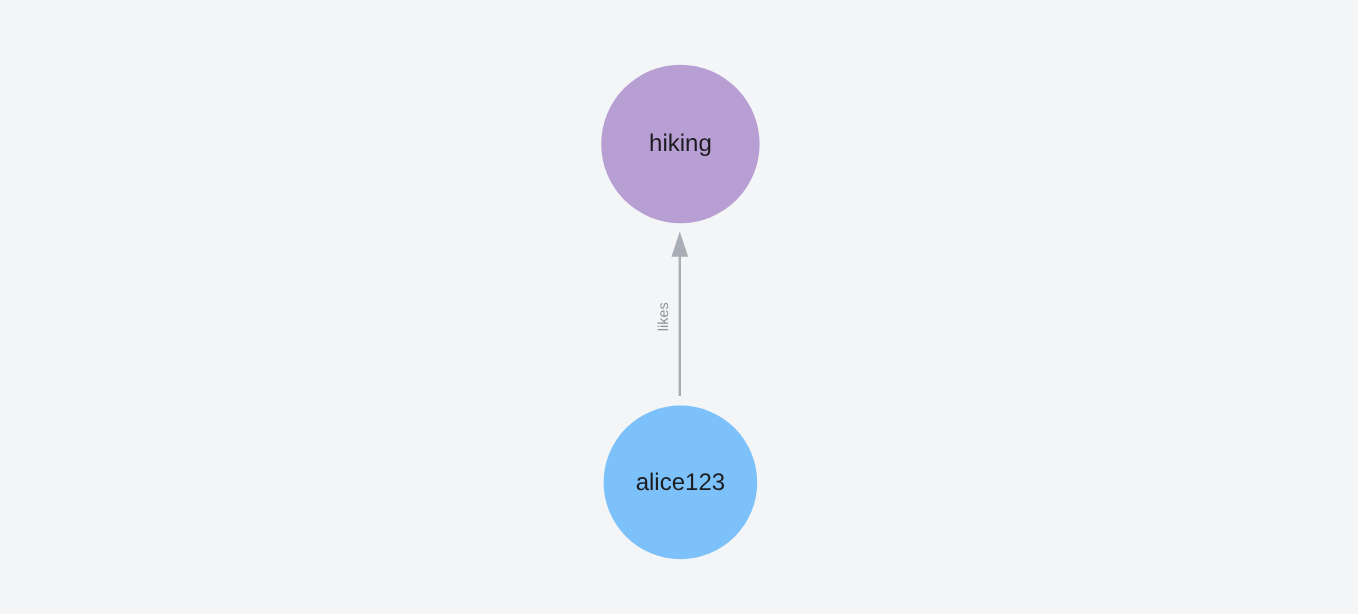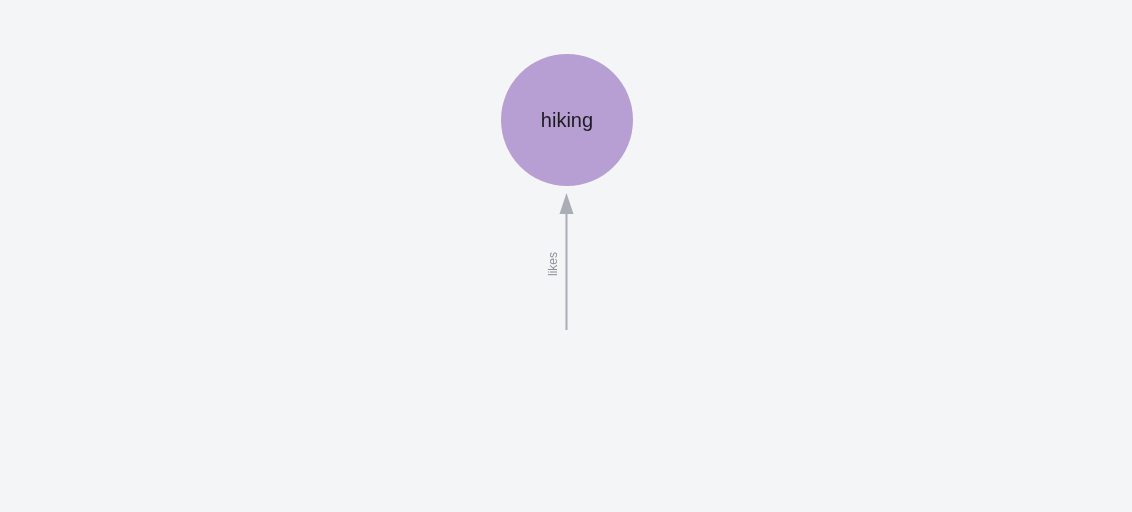--- a/index.html
+++ b/index.html
@@ -51,14 +51,17 @@
     <line stroke-width="2" x1="566.5" y1="330" x2="566.5" y2="211" stroke="#a9adb5"></line>
     <polygon points="566.5,193 559.5,214 573.5,214" fill="#a9adb5"></polygon>
   </svg>
 
   <div class="edge-label" style="left: 552.5px; top: 263.5px; color: rgb(141, 146, 155);">likes</div>
 
   <div class="node" style="left: 501px; top: 54px; width: 132px; height: 132px; background: rgb(183, 158, 211); color: rgb(28, 28, 30);">
     <span class="node-label">hiking</span>
   </div>
 
+  <div class="node" style="left: 503px; top: 338px; width: 128px; height: 128px; background: rgb(125, 193, 250); color: rgb(28, 28, 30);">
+    <span class="node-label">alice123</span>
+  </div>
 
 </div>
 
 </body></html>

